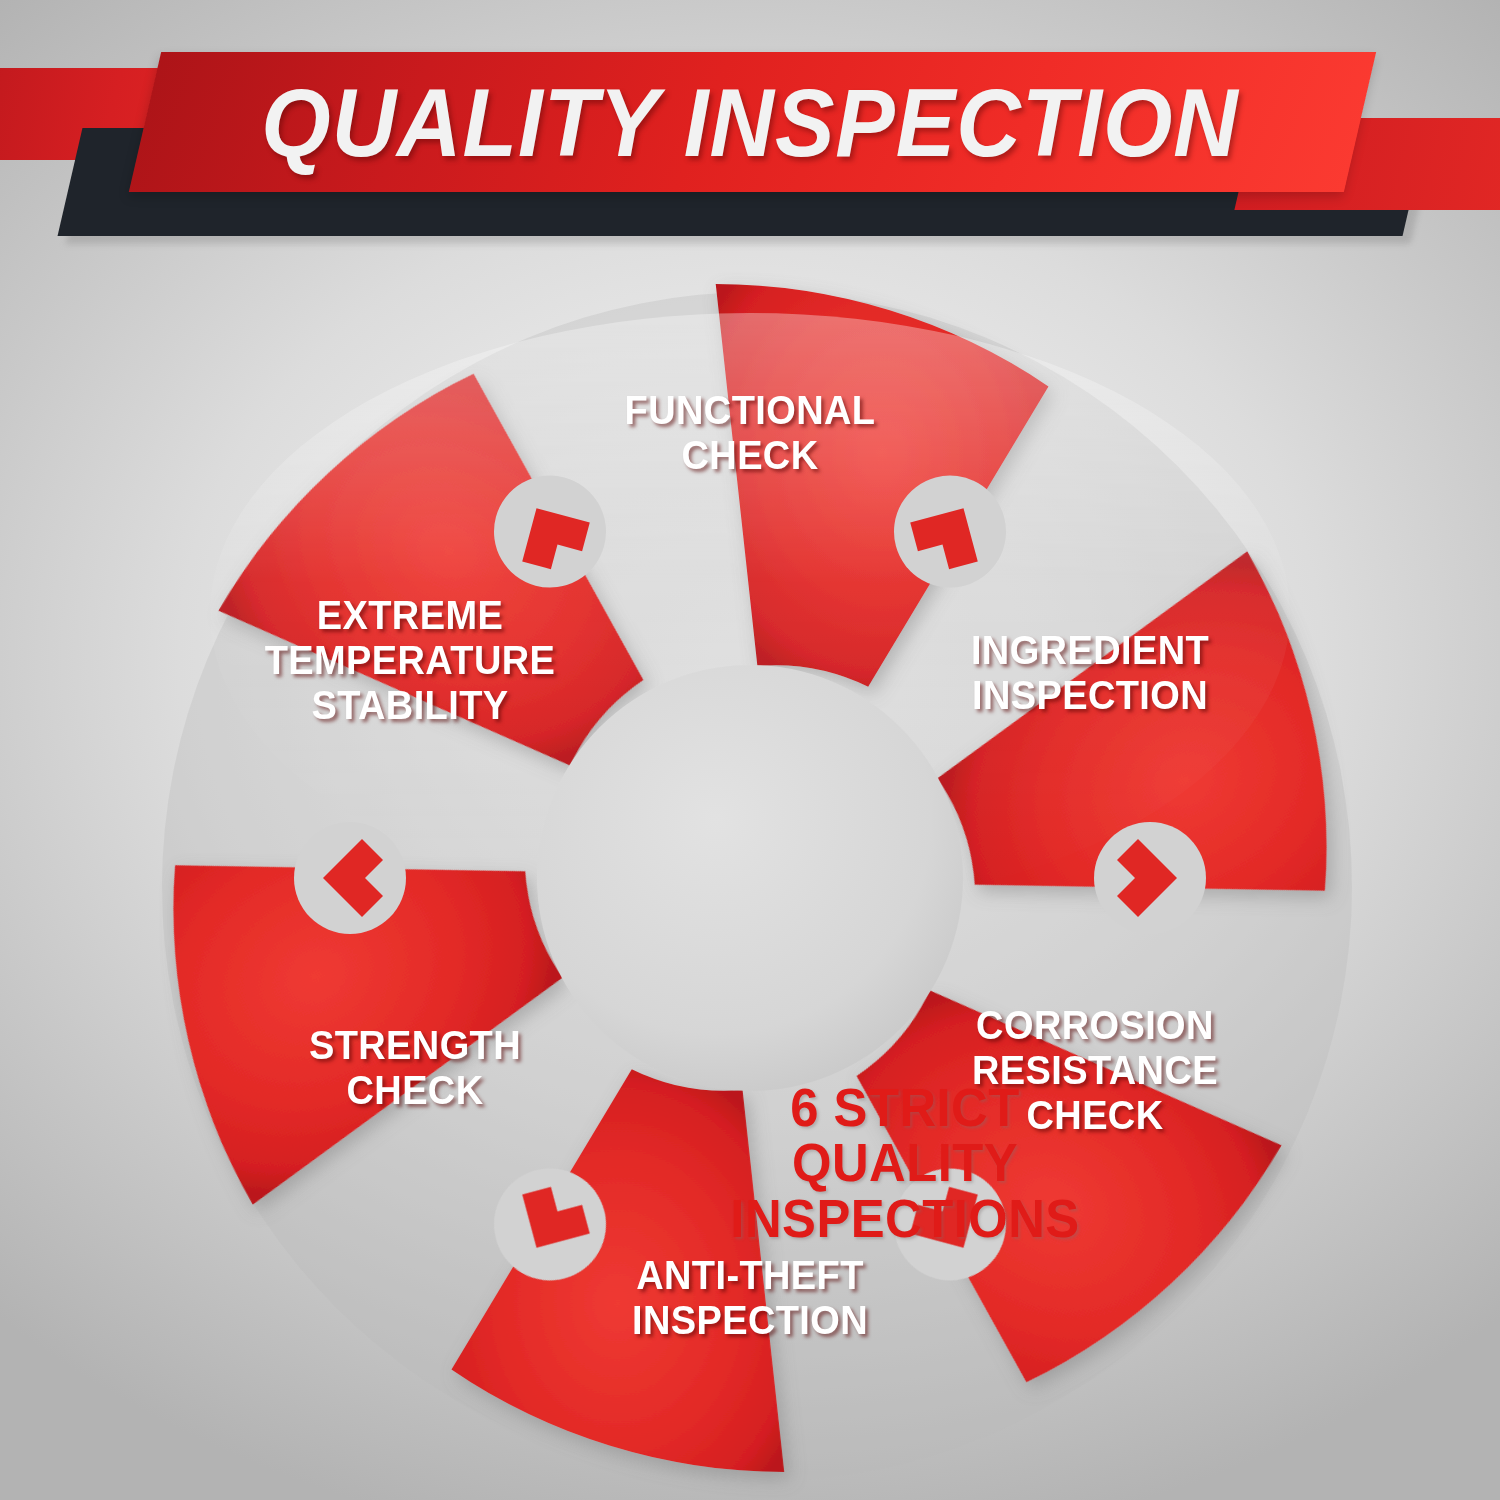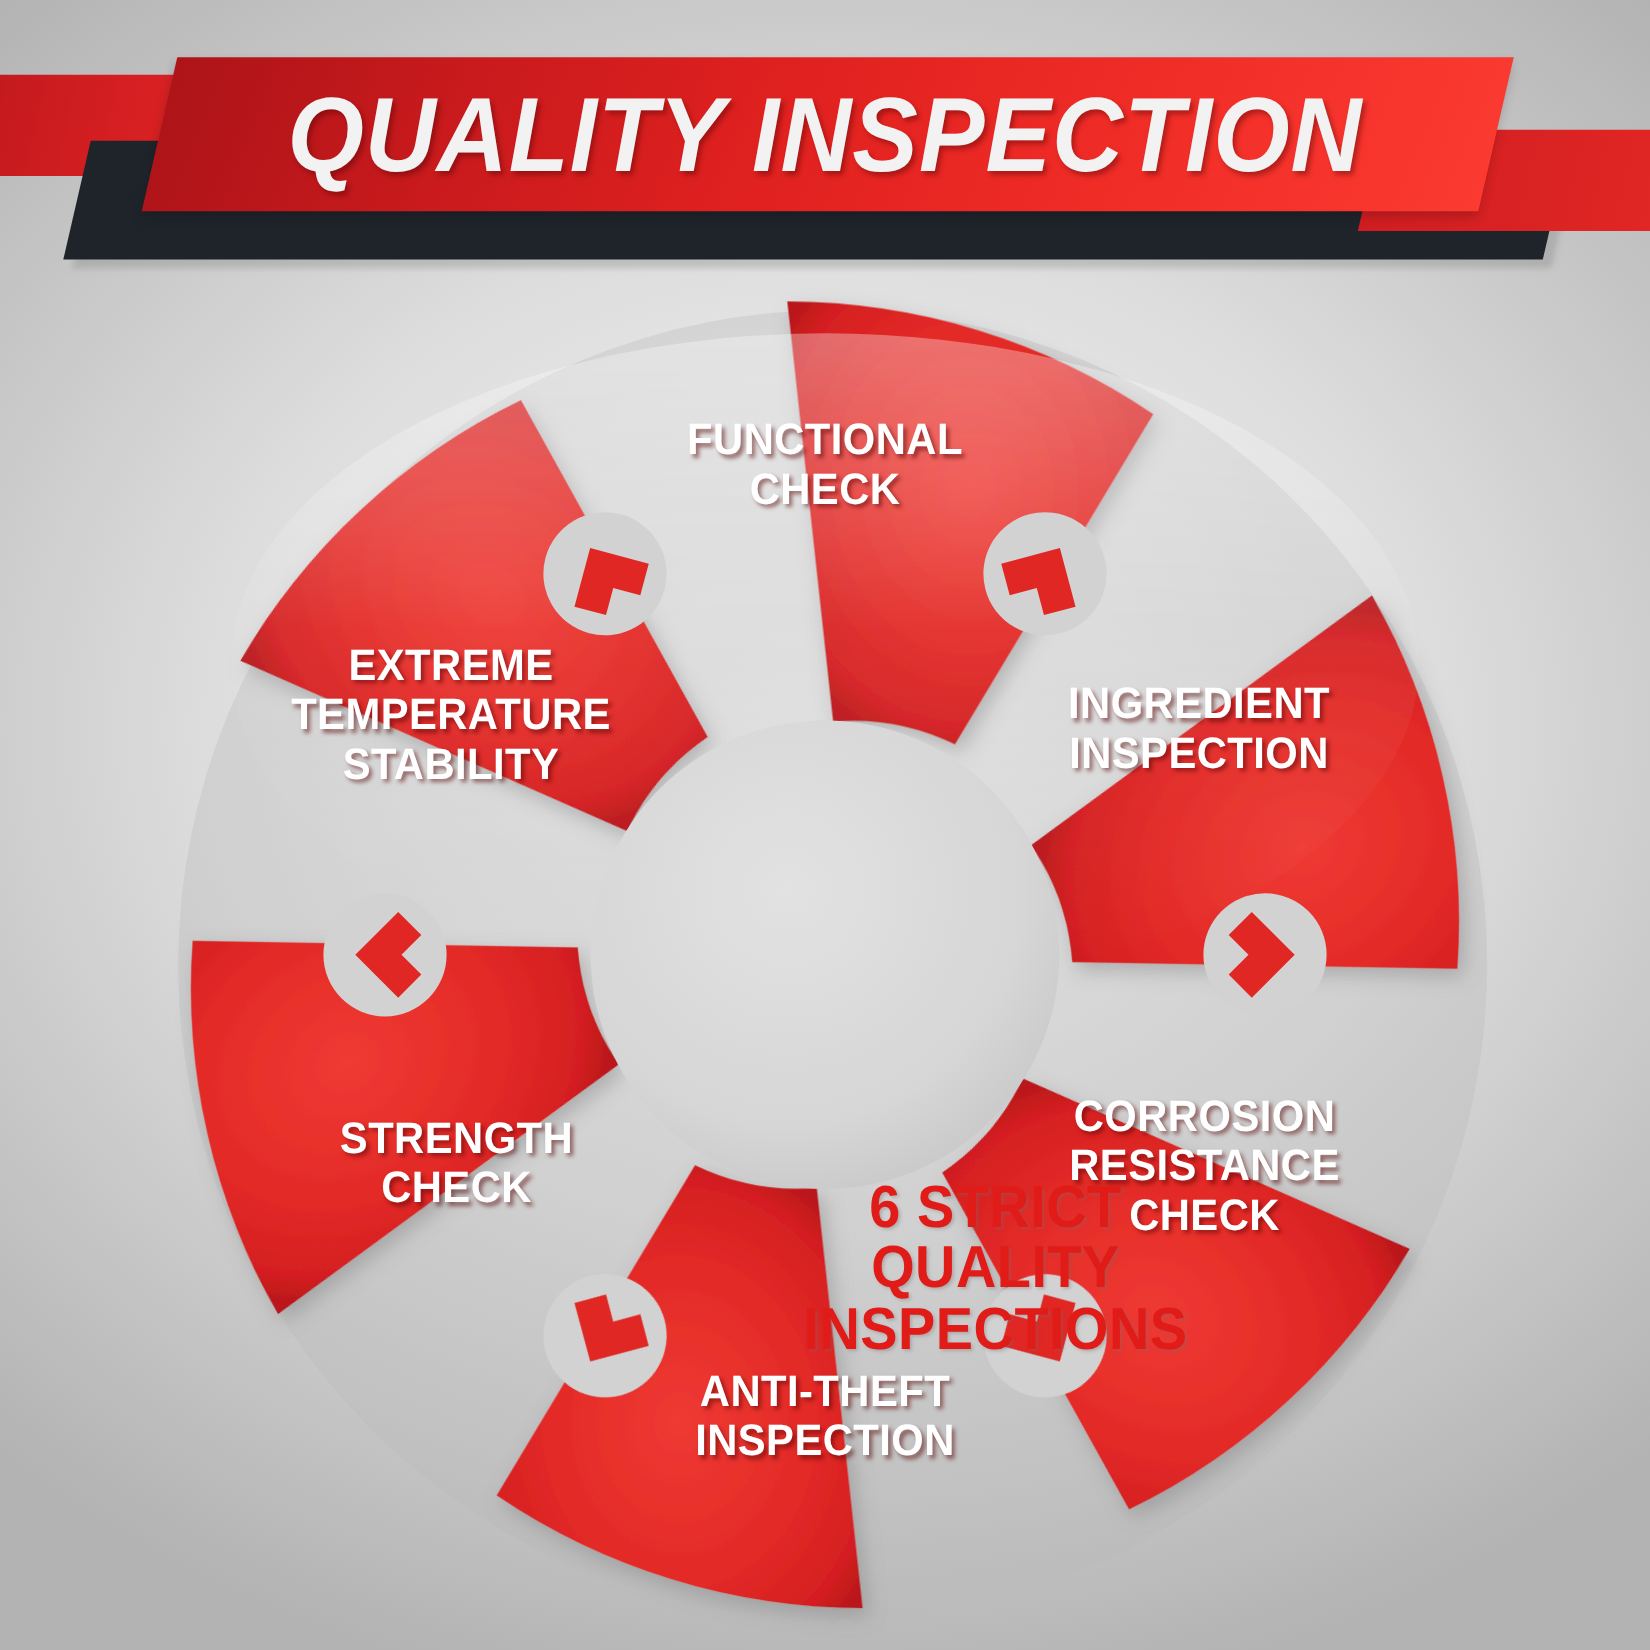--- a/index.html
+++ b/index.html
@@ -108,21 +108,21 @@
     color: #f2f2f2;
     white-space: nowrap;
     transform: scaleX(0.93);
     text-shadow: 3px 4px 5px rgba(70,0,0,0.38);
   }
 
   
   #wheel {
     position: absolute;
     left: 155px;
-    top: 273px;
+    top: 283px;
     width: 1190px;
     height: 1190px;
   }
   #wheel svg {
     display: block;
     width: 1190px;
     height: 1190px;
     overflow: visible;
   }
 

